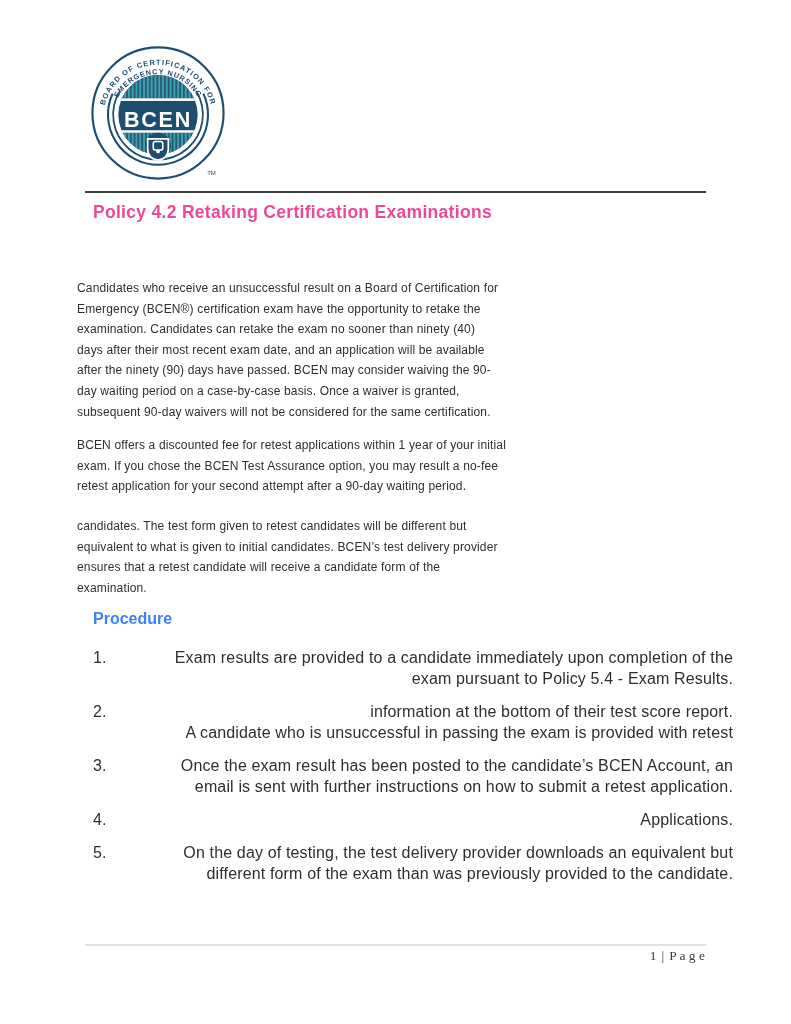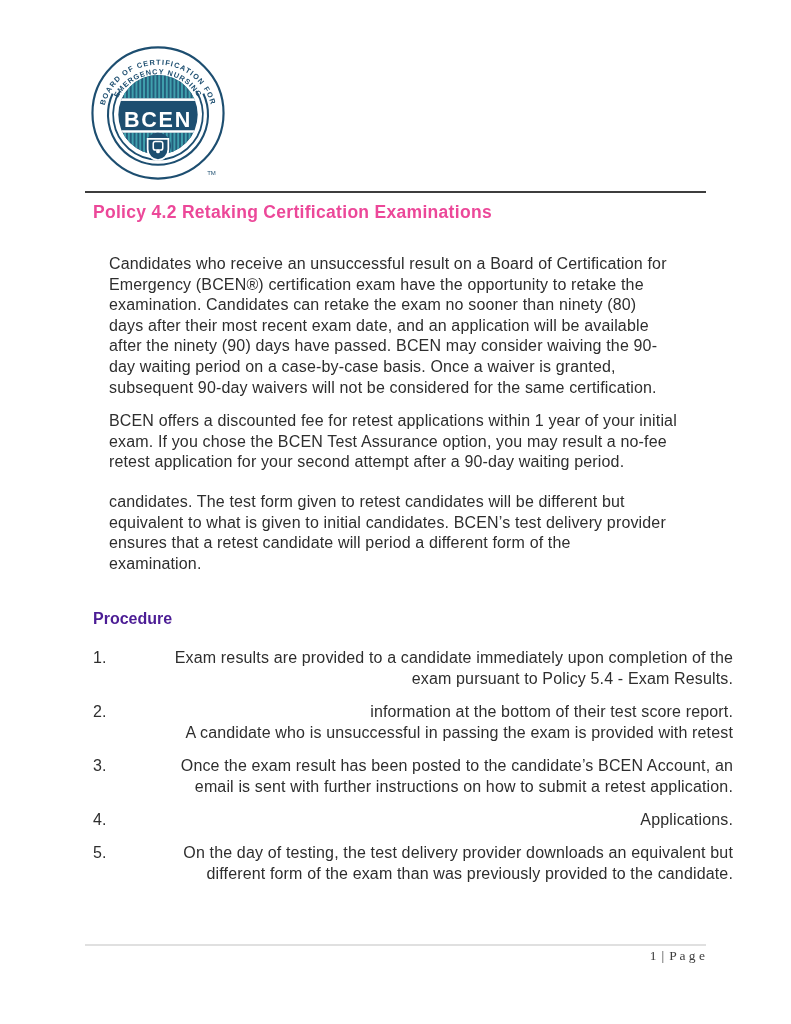--- a/index.html
+++ b/index.html
@@ -3,24 +3,24 @@
 <meta charset="utf-8">
 <style>
   html,body{margin:0;padding:0;background:#ffffff;}
   .page{
     position:relative;width:791px;height:1024px;background:#ffffff;overflow:hidden;
     font-family:"Liberation Sans",sans-serif;color:#2e2e2e;
   }
   .logo-svg{position:absolute;left:89px;top:44px;width:138px;height:138px;}
   .header-rule{position:absolute;left:85px;top:191px;width:621px;border-top:2px solid #3d3d3d;}
   .doc-title{position:absolute;left:93px;top:202px;font-size:17.5px;font-weight:bold;color:#ec4899;letter-spacing:0.3px;}
-  .para{position:absolute;left:109px;width:640px;font-size:16px;letter-spacing:0.15px;}
+  .para{position:absolute;left:77px;width:640px;font-size:12px;letter-spacing:0.15px;margin-top:24px;}
   .line{height:20.6px;line-height:20.6px;white-space:nowrap;}
   .p1{top:254px}.p2{top:411px}.p3{top:492px}
-  .proc-heading{position:absolute;left:93px;top:610px;font-size:16px;font-weight:bold;color:#4c1d95;text-align:right;}
+  .proc-heading{position:absolute;left:93px;top:610px;font-size:16px;font-weight:bold;color:#3b82f6;text-align:right;}
   .proc-list{position:absolute;left:93px;top:648px;width:640px;font-size:16px;letter-spacing:0.15px;}
   .proc-item{display:flex;margin-bottom:12.8px;}
   .item-num{width:24px;flex:none;line-height:20.6px;}
   .item-lines{flex:1;text-align:right;}
   .footer-rule{position:absolute;left:85px;top:944px;width:621px;border-top:2px solid #e0e0e0;}
   .footer-text{
     position:absolute;top:948px;right:86px;display:flex;gap:5px;
     font-family:"Liberation Serif",serif;font-size:13.5px;color:#3d3d3d;
   }
   .arc-text{font-family:"Liberation Sans",sans-serif;font-weight:bold;}
@@ -75,37 +75,37 @@
     <text x="137" y="152" font-family="Liberation Sans, sans-serif" font-size="7" fill="#1d4e70">TM</text>
   </svg>
 
   <div class="header-rule"></div>
 
   <div class="doc-title">Policy 4.2 Retaking Certification Examinations</div>
 
   <div class="para p1">
     <div class="line">Candidates who receive an unsuccessful result on a Board of Certification for</div>
     <div class="line">Emergency (BCEN®) certification exam have the opportunity to retake the</div>
-    <div class="line">examination. Candidates can retake the exam no sooner than ninety (80)</div>
+    <div class="line">examination. Candidates can retake the exam no sooner than ninety (40)</div>
     <div class="line">days after their most recent exam date, and an application will be available</div>
     <div class="line">after the ninety (90) days have passed.  BCEN may consider waiving the 90-</div>
     <div class="line">day waiting period on a case-by-case basis.  Once a waiver is granted,</div>
     <div class="line">subsequent 90-day waivers will not be considered for the same certification.</div>
   </div>
 
   <div class="para p2">
     <div class="line">BCEN offers a discounted fee for retest applications within 1 year of your initial</div>
     <div class="line">exam. If you chose the BCEN Test Assurance option, you may result a no-fee</div>
     <div class="line">retest application for your second attempt after a 90-day waiting period.</div>
   </div>
 
   <div class="para p3">
     <div class="line">candidates. The test form given to retest candidates will be different but</div>
     <div class="line">equivalent to what is given to initial candidates. BCEN’s test delivery provider</div>
-    <div class="line">ensures that a retest candidate will period a different form of the</div>
+    <div class="line">ensures that a retest candidate will receive a candidate form of the</div>
     <div class="line">examination.</div>
   </div>
 
   <div class="proc-heading">Procedure</div>
 
   <div class="proc-list">
 
     <div class="proc-item">
       <div class="item-num">1.</div>
       <div class="item-lines">

